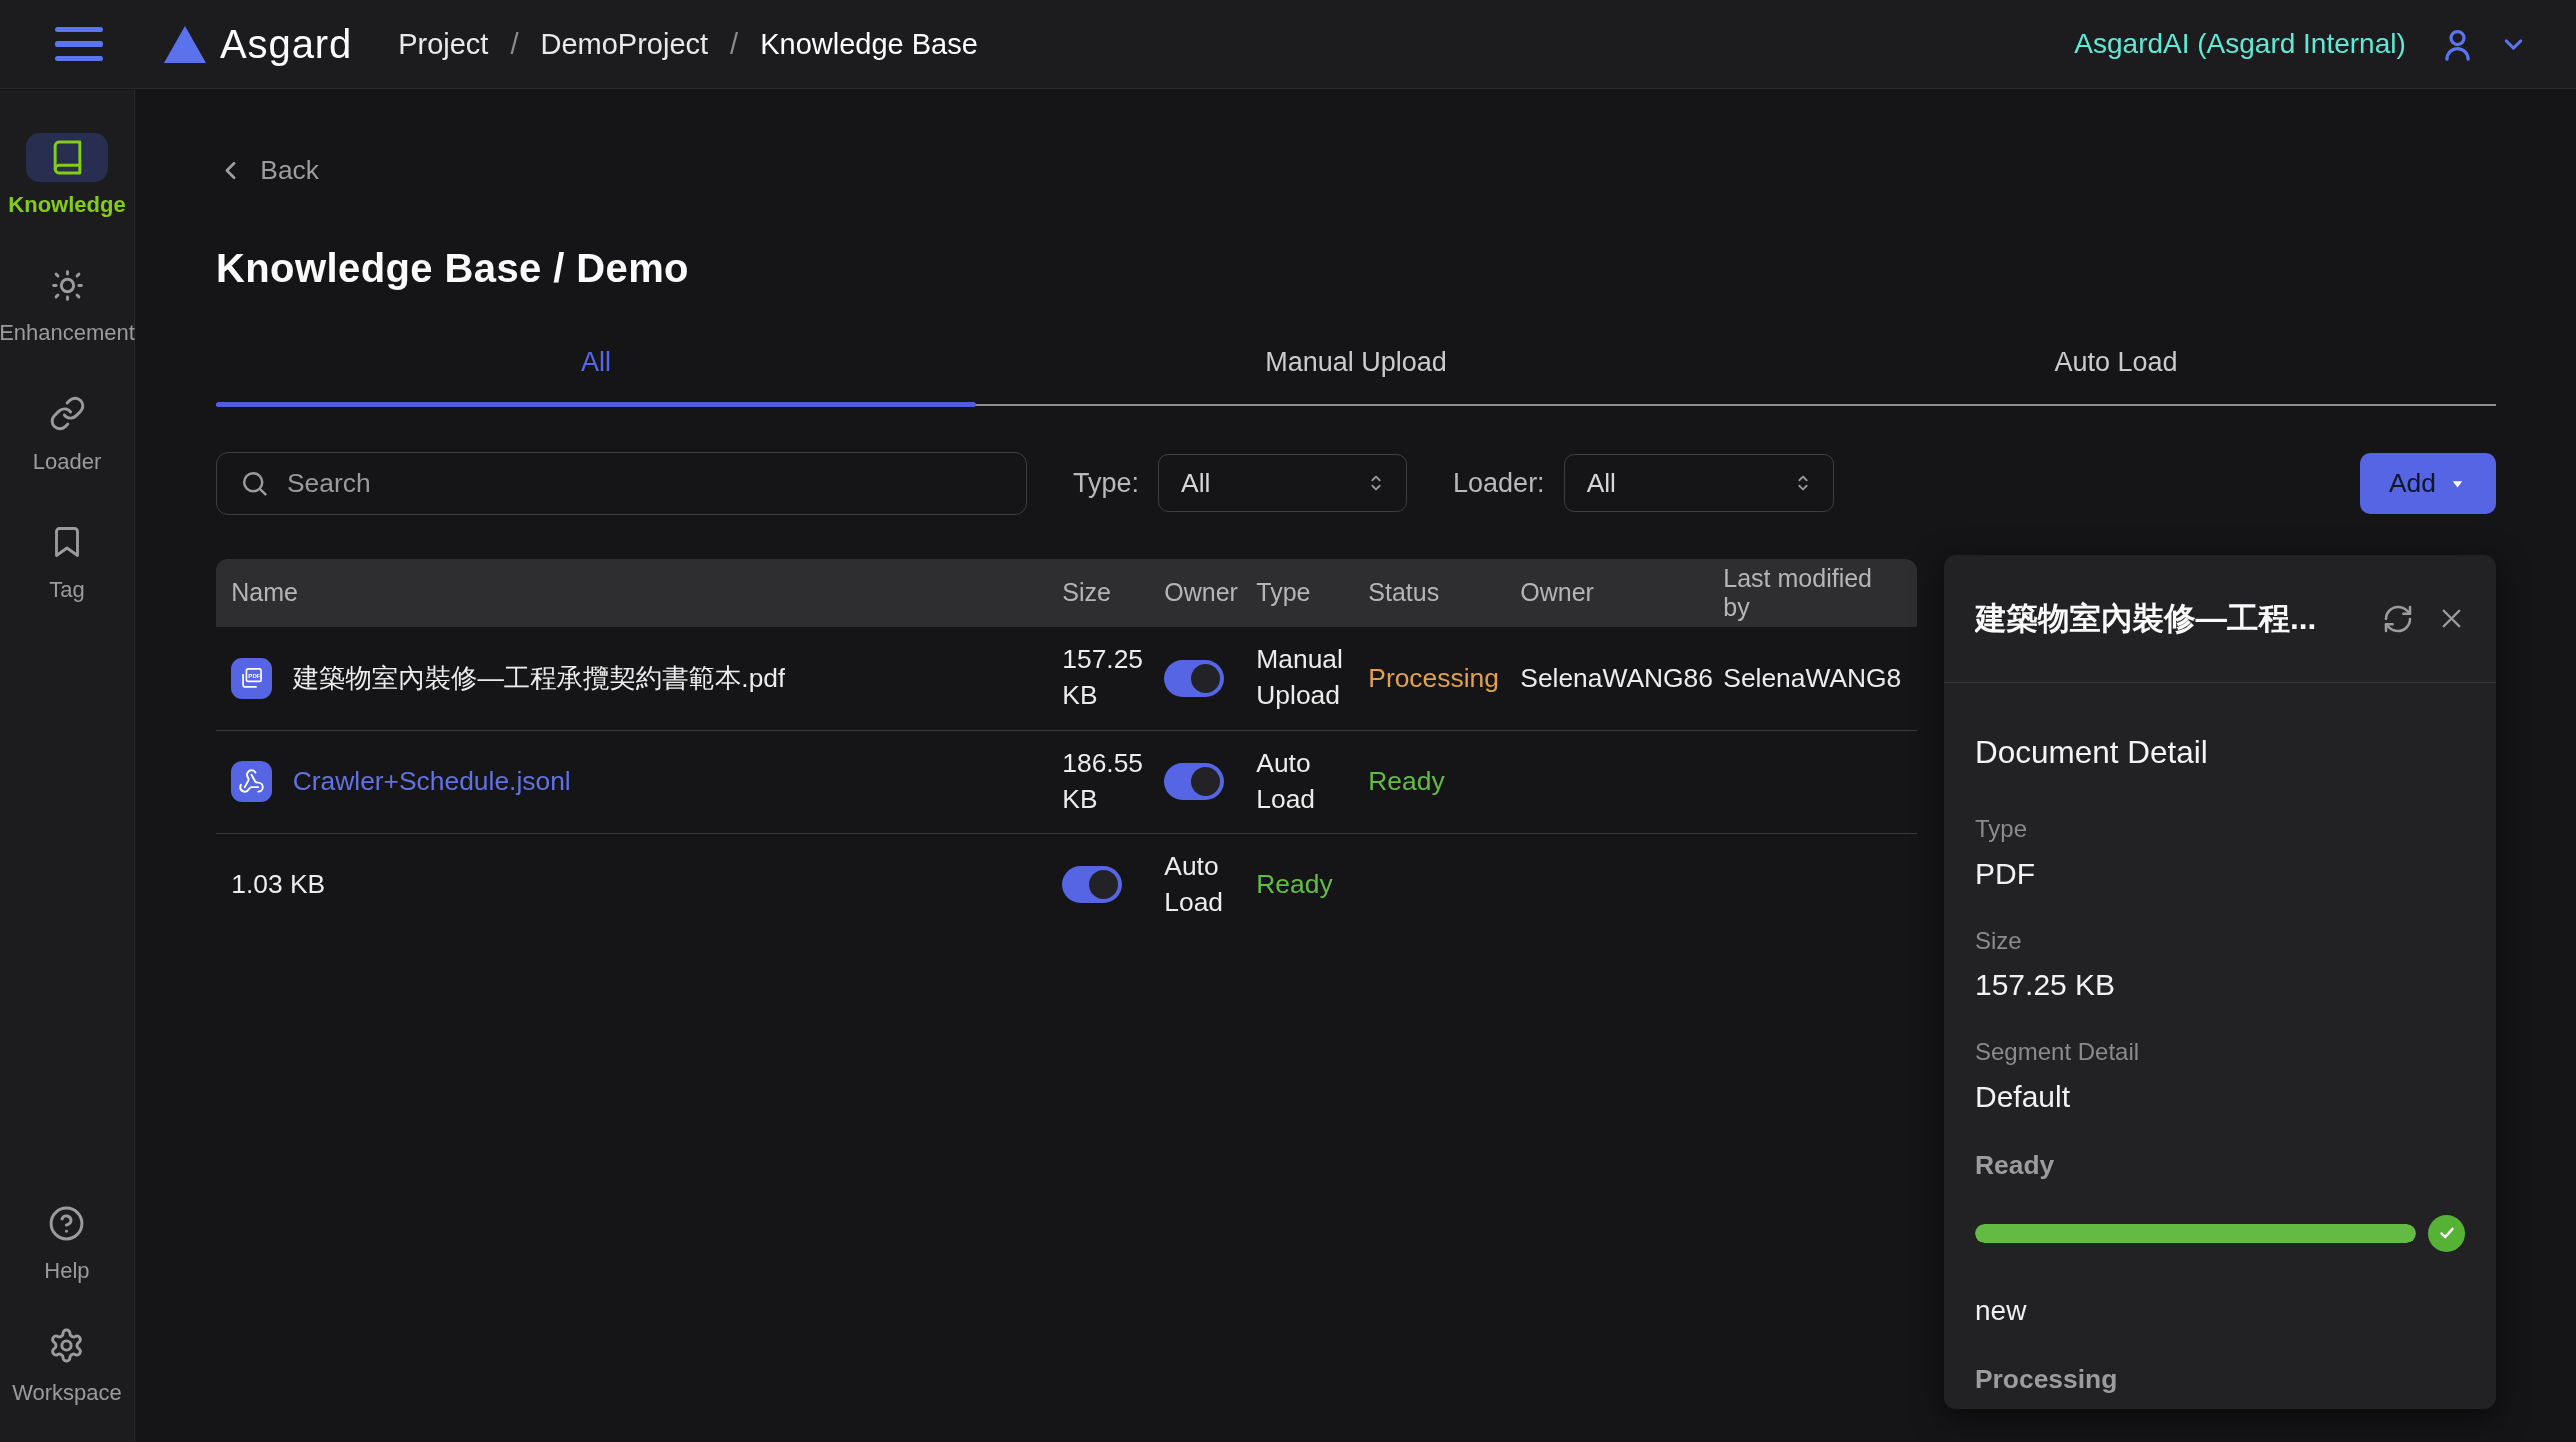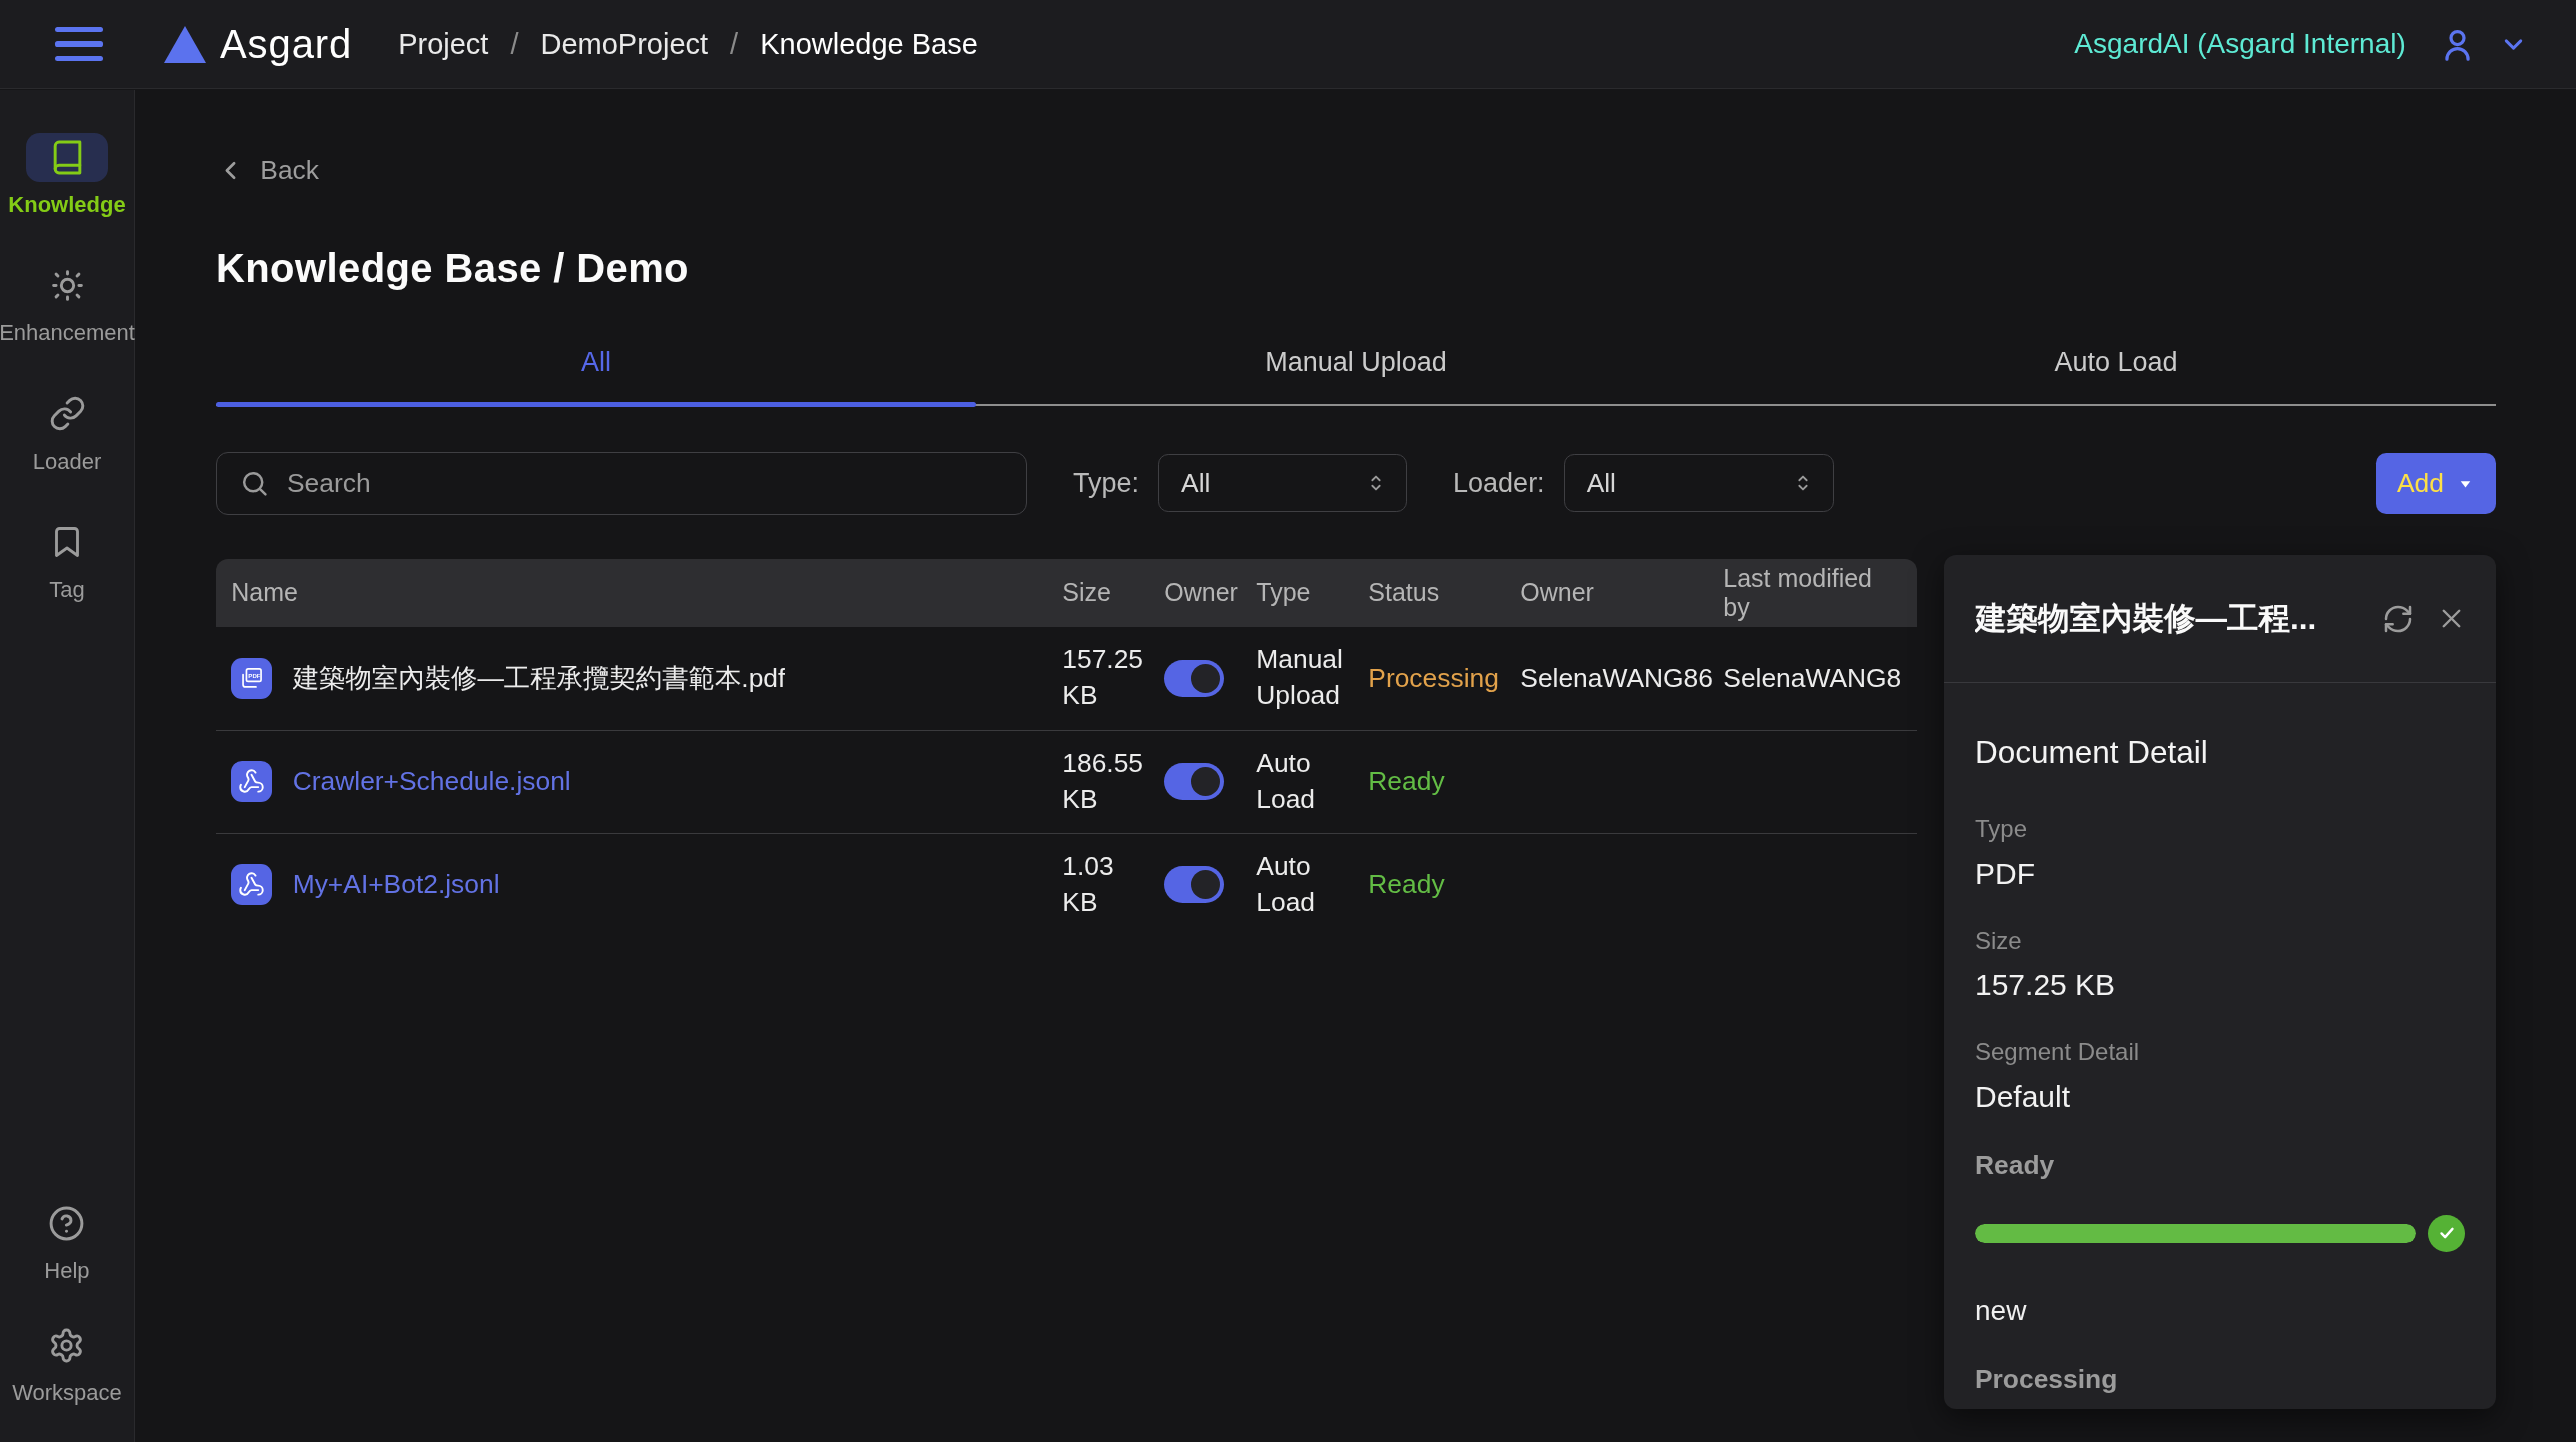--- a/index.html
+++ b/index.html
@@ -62,22 +62,22 @@
   .search-box input::placeholder { color:#9a9a9a; }
   .filter-label { font-size:27px; color:#b9b9b9; margin-left:46px; }
   .select-box {
     height:58px; border:1.7px solid #3f3f43; border-radius:10.2px; margin-left:19px;
     display:flex; align-items:center; justify-content:space-between; padding:0 19px 0 22px;
     font-size:26.4px; color:#d6d6d6; cursor:pointer;
   }
   .select-type { width:249px; }
   .select-loader { width:270px; }
   .add-btn {
-    margin-left:auto; width:120px; height:61px; background:#5565e4; border:none; border-radius:10.2px;
-    color:#fde047; font-size:26.4px; font-family:inherit; display:flex; align-items:center; justify-content:center; gap:12px; cursor:pointer;
+    margin-left:auto; width:136px; height:61px; background:#5565e4; border:none; border-radius:10.2px;
+    color:#0f172a; font-size:26.4px; font-family:inherit; display:flex; align-items:center; justify-content:center; gap:12px; cursor:pointer;
   }
 
   
   .table-wrap { margin-top:44px; width:1701px; }
   .thead {
     height:68px; background:#2e2e31; border-radius:12px 12px 0 0;
     display:grid; grid-template-columns:831px 102px 92px 112px 152px 203px 179px;
     align-items:center; padding:0 15.3px; color:#b5b5b5; font-size:25px;
   }
   .trow {
@@ -322,30 +322,20 @@
       <div>
           <div class="toggle"></div>
         </div>
       <div class="cell-type">Auto Load</div>
       <div style="color: rgb(99, 189, 69);">Ready</div>
       <div></div>
       <div class="cell-last"></div>
     </div>
 
     <div class="trow">
-      <div class="cell-name">
-        <span class="file-badge">
-          <svg width="27" height="27" viewBox="0 0 24 24" fill="none" stroke="#ffffff" stroke-width="1.7" stroke-linecap="round" stroke-linejoin="round">
-              <path d="M18 16.98h-5.99c-1.1 0-1.95.94-2.48 1.9A4 4 0 0 1 2 17c.01-.7.2-1.4.57-2"></path>
-              <path d="m6 17 3.13-5.78c.53-.97.1-2.18-.5-3.1a4 4 0 1 1 6.89-4.06"></path>
-              <path d="m12 6 3.13 5.73C15.66 12.7 16.9 13 18 13a4 4 0 0 1 0 8"></path>
-            </svg>
-        </span>
-        <span class="fname link">My+AI+Bot2.jsonl</span>
-      </div>
       <div class="cell-size">1.03 KB</div>
       <div>
           <div class="toggle"></div>
         </div>
       <div class="cell-type">Auto Load</div>
       <div style="color: rgb(99, 189, 69);">Ready</div>
       <div></div>
       <div class="cell-last"></div>
     </div>
   </section>

